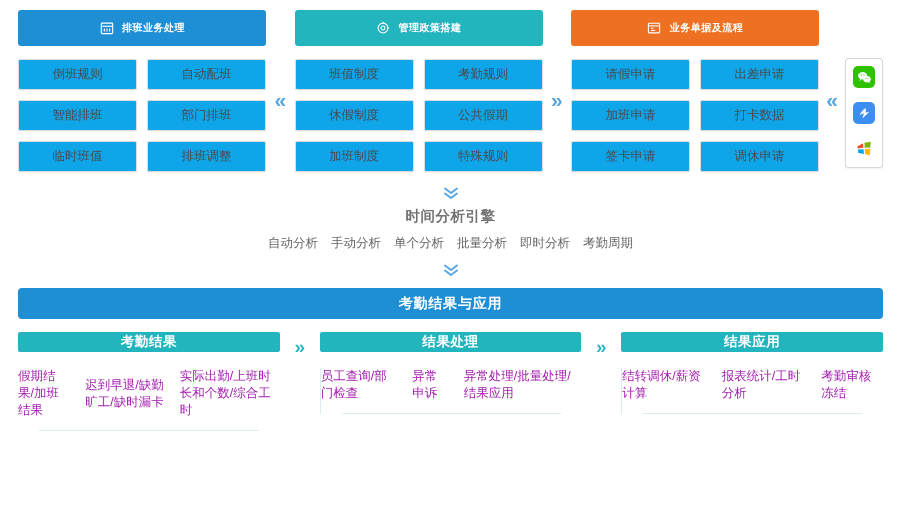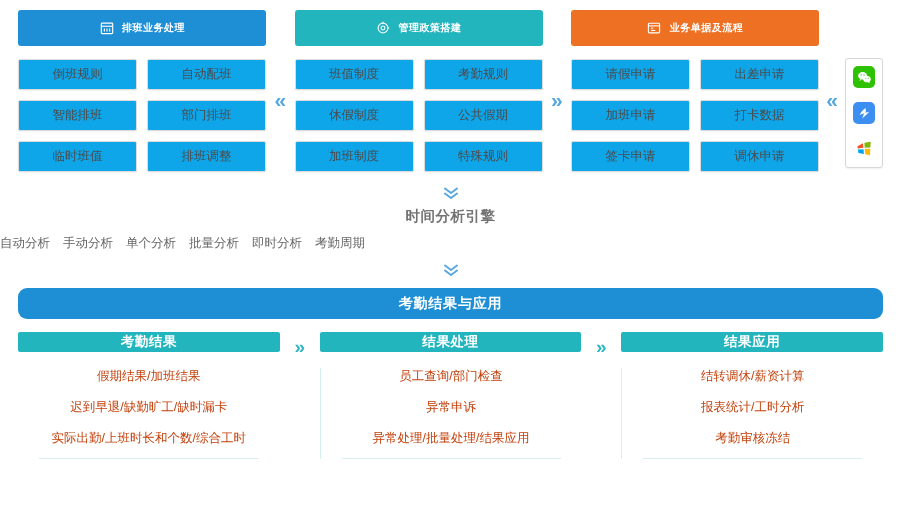--- a/index.html
+++ b/index.html
@@ -132,36 +132,37 @@
 
   .engine-title {
     font-size: 14.5px;
     font-weight: bold;
     color: #737373;
     margin: 7px 0 9px 0;
     letter-spacing: .5px;
   }
   .engine-tags {
     display: flex;
+    justify-content: center;
     gap: 13px;
     font-size: 12.5px;
     color: #666;
   }
   .engine-bottom-chev { margin-top: 9px; }
 
   
   .bottom-section {
     margin-top: 11px;
     padding: 0 18px;
   }
 
   .banner {
     background: #1E8FD5;
     height: 31px;
-    border-radius: 9px;
+    border-radius: 4px;
     display: flex;
     align-items: center;
     justify-content: center;
     color: #fff;
     font-size: 14px;
     font-weight: bold;
     letter-spacing: .8px;
   }
 
   .result-row {
@@ -184,25 +185,25 @@
     justify-content: center;
     color: #fff;
     font-size: 13.5px;
     font-weight: bold;
     letter-spacing: .6px;
   }
 
   .result-body {
     margin-top: 16px;
     display: flex;
-    flex-direction: column;
+    flex-direction: row;
     gap: 14px;
     align-items: center;
     font-size: 12.5px;
-    color: #c2410c;
+    color: #a21caf;
     padding-bottom: 12px;
     position: relative;
   }
   .result-body::after {
     content: "";
     position: absolute;
     left: 8%;
     right: 8%;
     bottom: 0;
     height: 1px;

